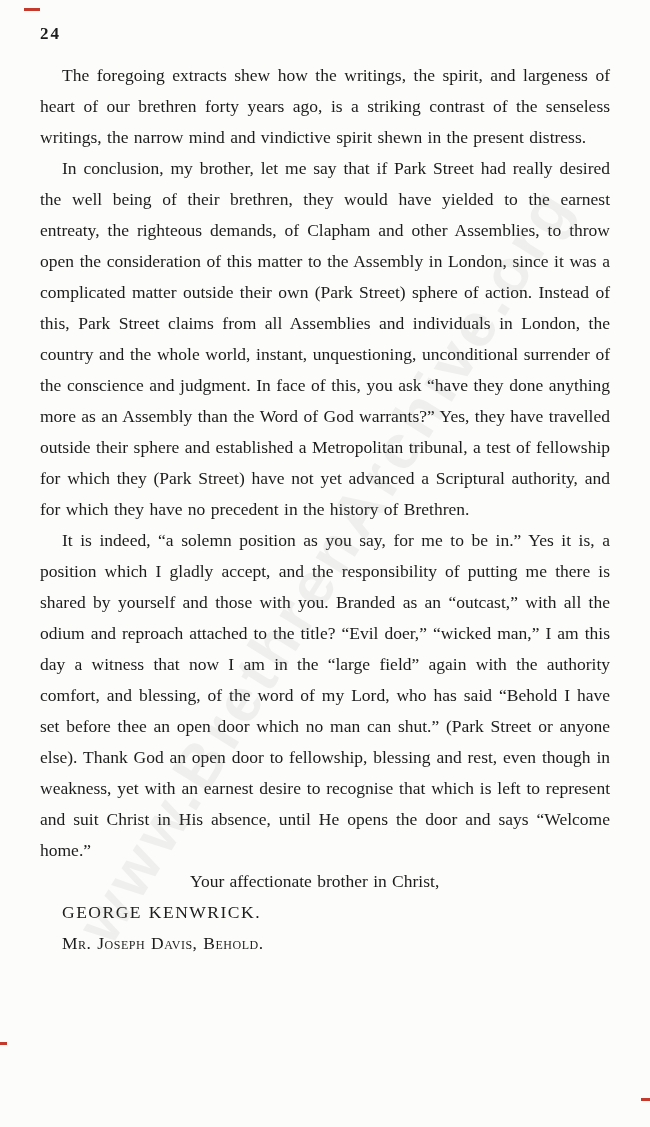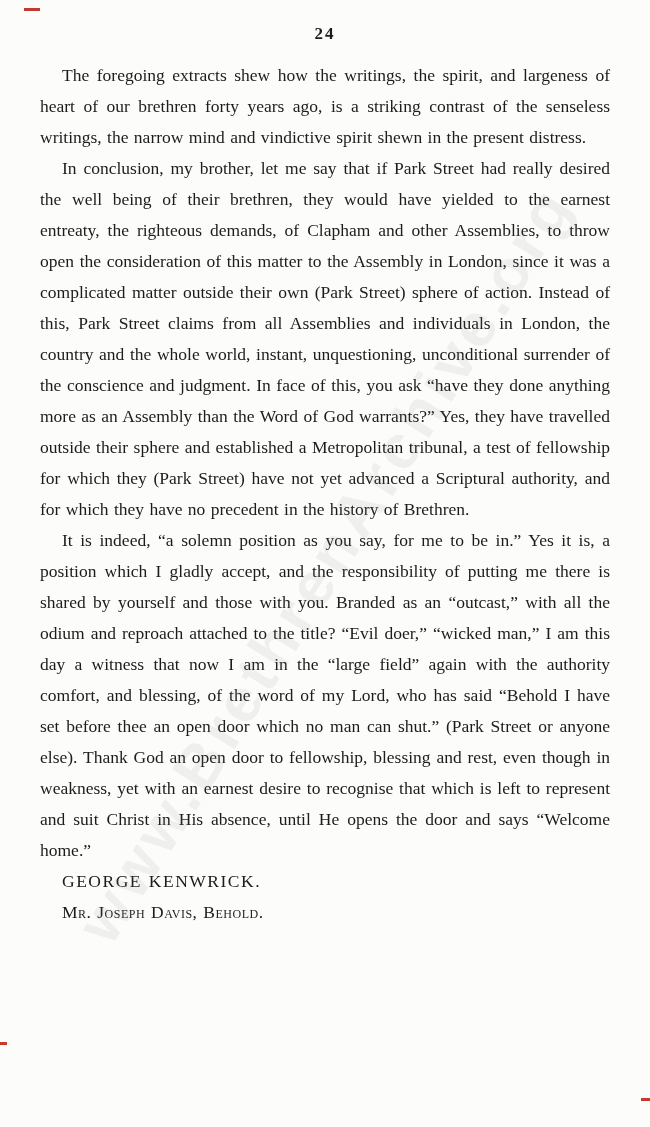--- a/index.html
+++ b/index.html
@@ -12,21 +12,20 @@
     position: relative;
     overflow: hidden;
   }
   .page {
     position: absolute;
     inset: 0;
     padding: 24px 40px 0 40px;
     box-sizing: border-box;
   }
   .page-number {
-    text-align: center;
     font-size: 17px;
     font-weight: bold;
     letter-spacing: 2px;
     margin-bottom: 16px;
   }
   .body-text p {
     margin: 0;
     font-size: 17.5px;
     line-height: 31px;
     text-align: justify;
@@ -87,19 +86,20 @@
   <div class="page-number">24</div>
 
   <div class="body-text">
 
     <p><span>The foregoing extracts shew how the writings, the spirit, and largeness of heart of our brethren forty years ago, is a striking contrast of the senseless writings, the narrow mind and vindictive spirit shewn in the present distress.</span></p>
 
     <p><span>In conclusion, my brother, let me say that if Park Street had really desired the well being of their brethren, they would have yielded to the earnest entreaty, the righteous demands, of Clapham and other Assemblies, to throw open the consideration of this matter to the Assembly in London, since it was a complicated matter outside their own (Park Street) sphere of action.  Instead of this, Park Street claims from all Assemblies and individuals in London, the country and the whole world, instant, unquestioning, unconditional surrender of the conscience and judgment.  In face of this, you ask “have they done anything more as an Assembly than the Word of God warrants?”  Yes, they have travelled outside their sphere and established a Metropolitan tribunal, a test of fellowship for which they (Park Street) have not yet advanced a Scriptural authority, and for which they have no precedent in the history of Brethren.</span></p>
 
     <p><span>It is indeed, “a solemn position as you say, for me to be in.”  Yes it is, a position which I gladly accept, and the responsibility of putting me there is shared by yourself and those with you.  Branded as an “outcast,” with all the odium and reproach attached to the title? “Evil doer,” “wicked man,” I am this day a witness that now I am in the “large field” again with the authority comfort, and blessing, of the word of my Lord, who has said “Behold I have set before thee </span><span class="italic">an open door</span><span> which no man can shut.” (Park Street or anyone else).  Thank God an open door to fellowship, blessing and rest, even though in weakness, yet with an earnest desire to recognise that which is left to represent and suit Christ in His absence, until He opens the door and says “Welcome home.”</span></p>
 
+    <p class="closing-salutation">Your affectionate brother in Christ,</p>
 
     <p class="signature">GEORGE KENWRICK.</p>
 
     <p class="addressee">Mr. Joseph Davis, Behold.</p>
 
   </div>
 </div>
 
 </body></html>

